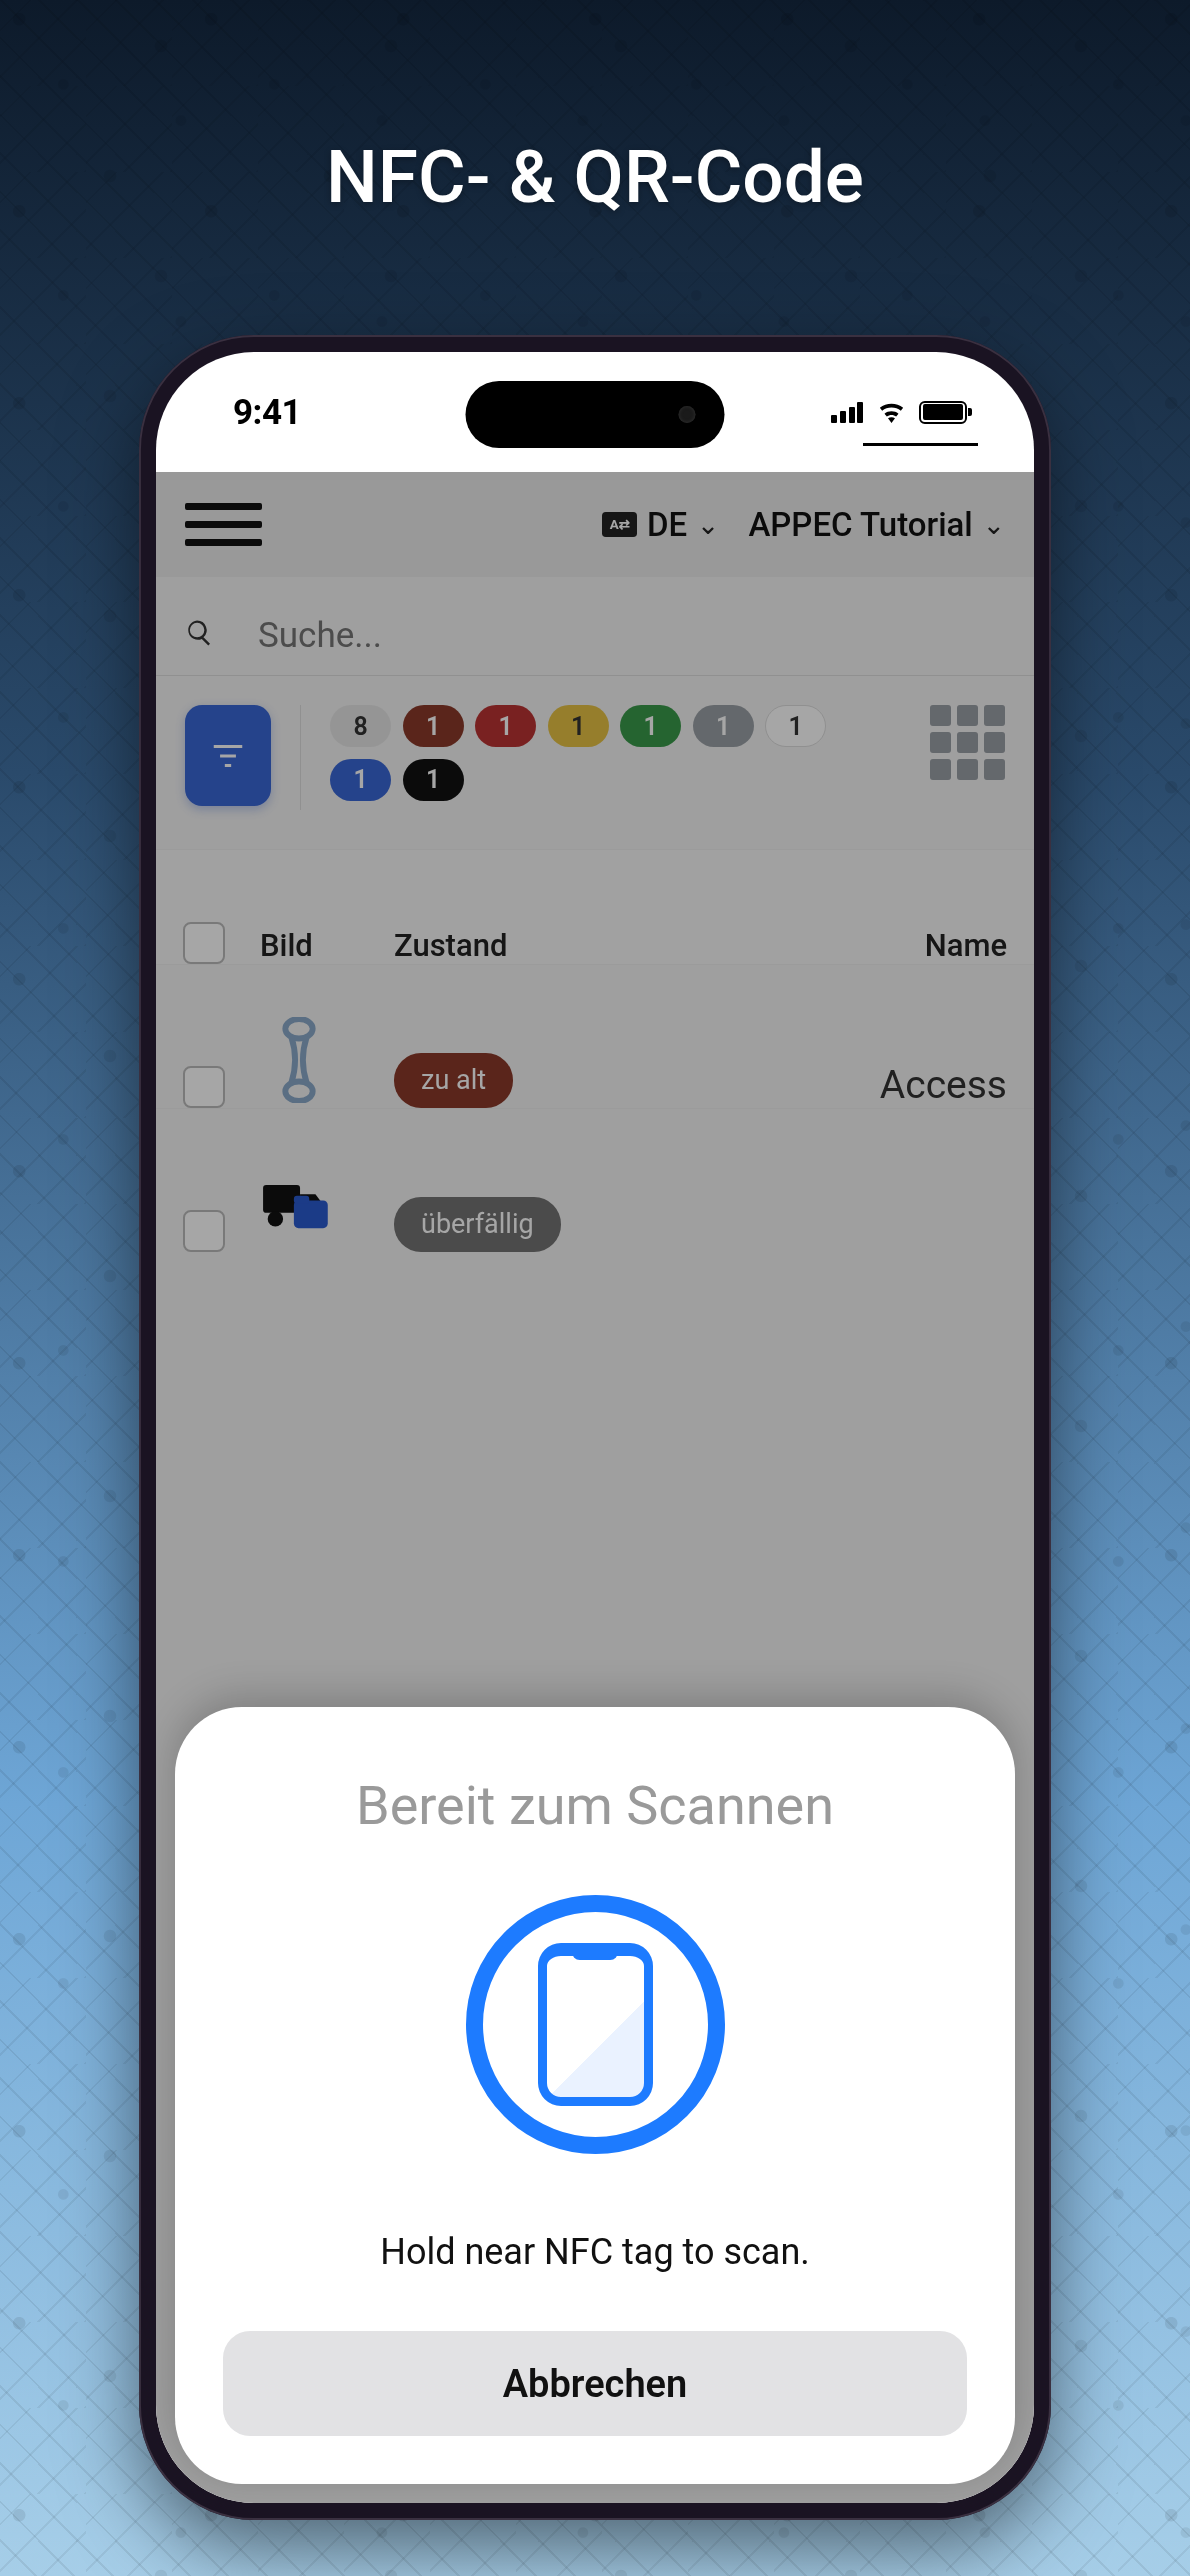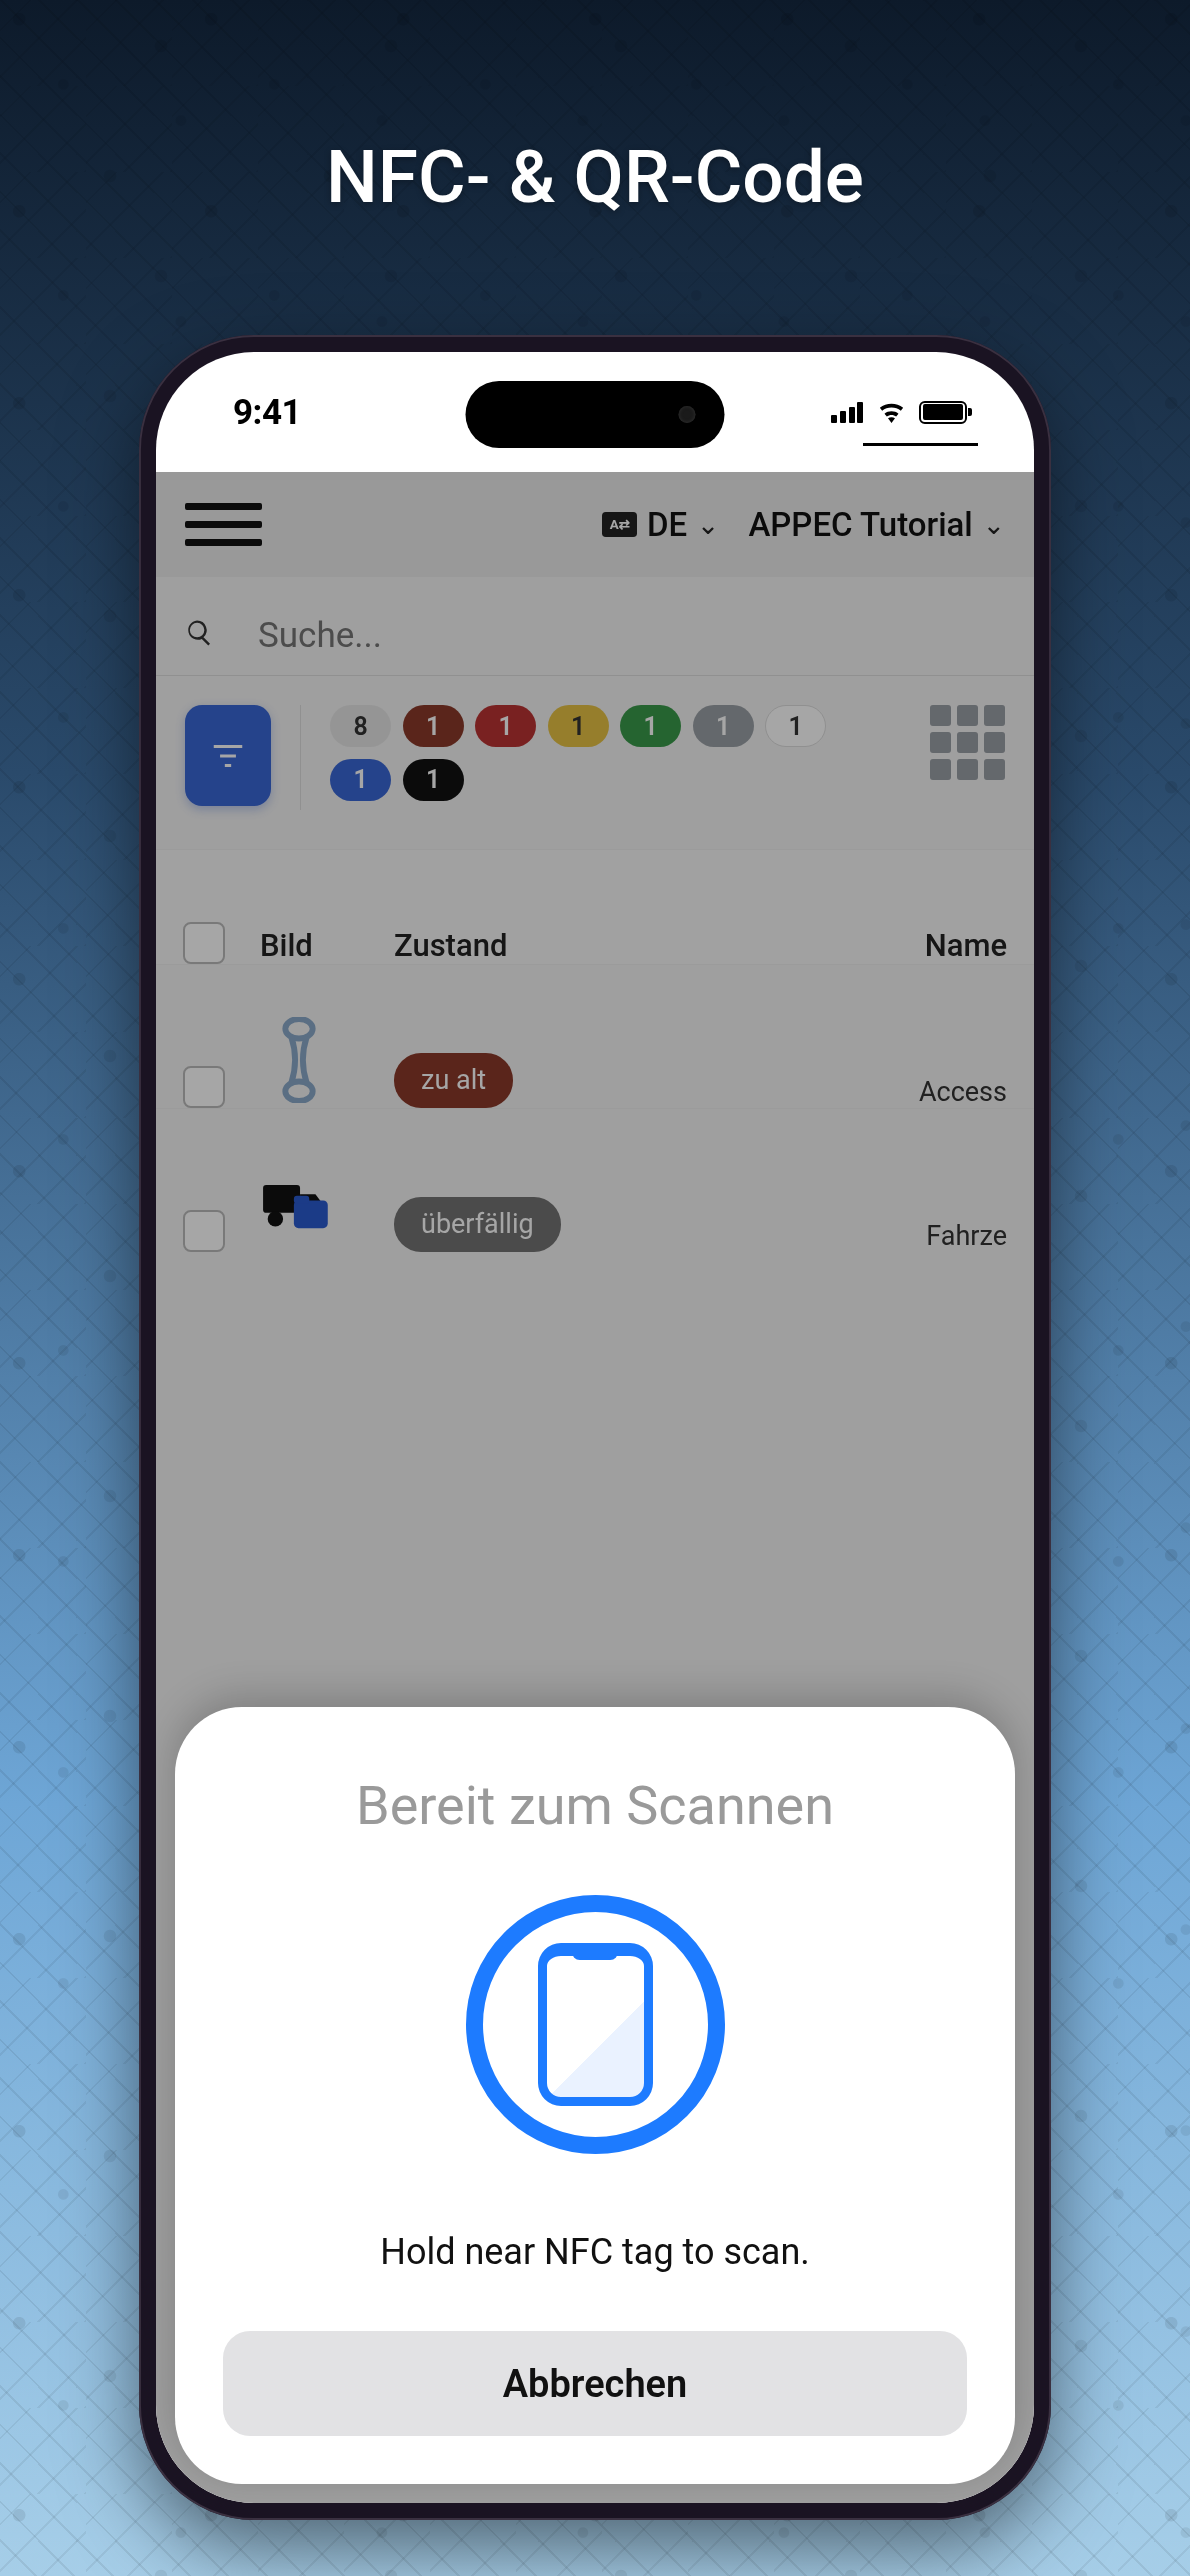--- a/index.html
+++ b/index.html
@@ -131,21 +131,21 @@
   .table-head { background:#f7f7f7; height:115px; font-size:31px; color:#222; font-weight:500; }
   .col-check { width:77px; }
   .col-bild { width:134px; }
   .col-zustand { width:268px; }
   .col-name { flex:1; text-align:right; padding-right:0; }
   .checkbox { width:42px; height:42px; border:2.9px solid #bbb; border-radius:7.7px; background:#fff; }
   .thumb { width:77px; height:96px; display:flex; align-items:center; justify-content:center; }
   .status-badge { padding:11.5px 27px; border-radius:27px; font-size:27px; color:#fff; font-weight:400; display:inline-block; }
   .status-badge.brown { background:#8a3a2a; }
   .status-badge.red { background:#737373; }
-  .table-row .col-name { font-size:27px; color:#333; }
+  .table-row .col-name { font-size:39px; color:#333; }
 
   .dim-overlay {
     position:absolute; inset:0; background:rgba(0,0,0,0.35);
   }
 
   .nfc-sheet {
     position:absolute; left:19px; right:19px; bottom:19px;
     background:#fff; border-radius:67px;
     padding: 67px 48px 48px;
     text-align:center;
@@ -298,21 +298,20 @@
                   <circle cx="10" cy="30" r="5" fill="#111"></circle>
                     <circle cx="34" cy="30" r="5" fill="#111"></circle>
                   <rect x="22" y="18" width="22" height="18" rx="3" fill="#2a5bd0"></rect>
                   <rect x="22" y="15" width="10" height="5" rx="2" fill="#2a5bd0"></rect>
                 </svg>
               </div>
             </div>
             <div class="col-zustand">
               <span class="status-badge red">überfällig</span>
             </div>
-            <div class="col-name">Fahrze</div>
           </div>
         </div>
 
         <div class="dim-overlay"></div>
 
         <div class="nfc-sheet">
           <div class="nfc-title">Bereit zum Scannen</div>
           <div class="nfc-circle">
             <div class="nfc-phone-icon"></div>
           </div>

